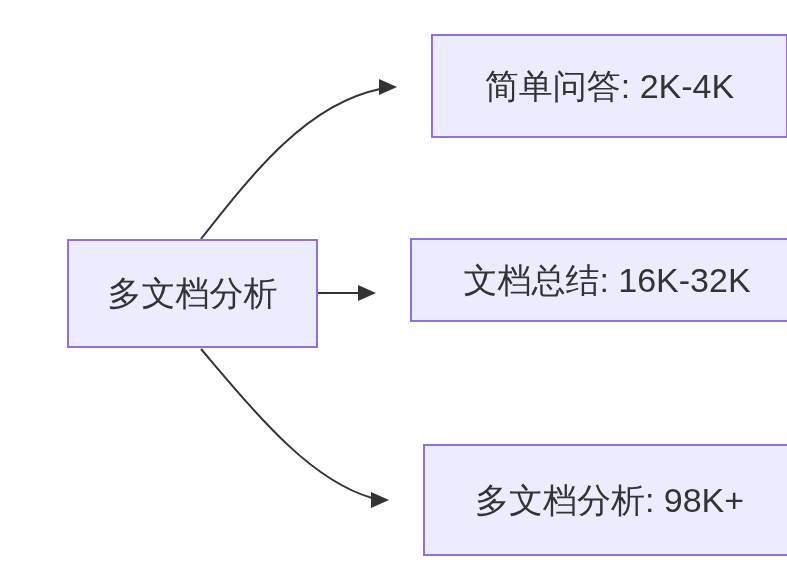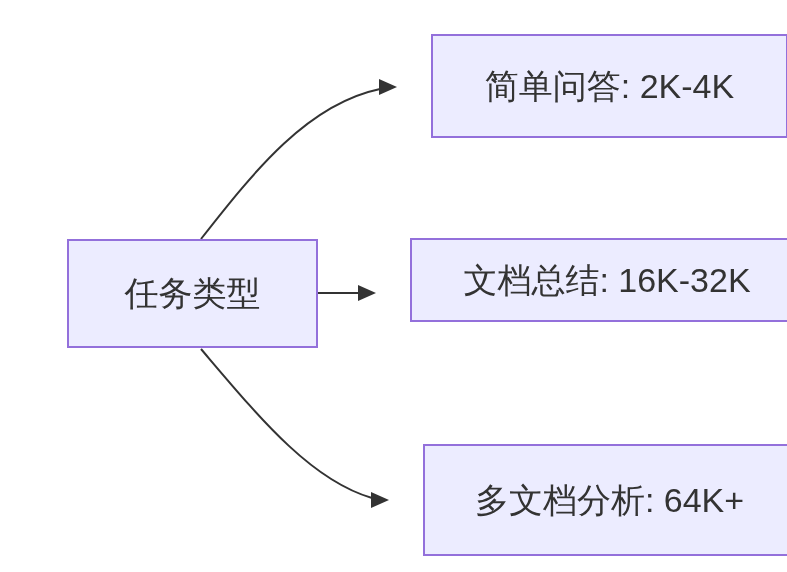--- a/index.html
+++ b/index.html
@@ -58,28 +58,28 @@
   <svg id="edges" width="787" height="572" viewBox="0 0 787 572" xmlns="http://www.w3.org/2000/svg">
     <path class="edge" d="M201,239 C255,170 308,104 380,89"></path>
     <polygon class="arrowhead" points="397,87 379,79 379,95"></polygon>
     <path class="edge" d="M283,293 L359,293"></path>
     <polygon class="arrowhead" points="376,293 358,285 358,301"></polygon>
     <path class="edge" d="M201,349 C258,416 310,480 372,498"></path>
     <polygon class="arrowhead" points="389,500 371,492 371,508"></polygon>
   </svg>
 
   <div class="node" id="node-root">
-    <span>任务类型</span>
+    <span>多文档分析</span>
   </div>
 
   <div class="node" id="node-simple">
     <span>简单问答: 2K-4K</span>
   </div>
 
   <div class="node" id="node-summary">
     <span>文档总结: 16K-32K</span>
   </div>
 
   <div class="node" id="node-multi">
-    <span>多文档分析: 64K+</span>
+    <span>多文档分析: 98K+</span>
   </div>
 
 </div>
 
 </body></html>

